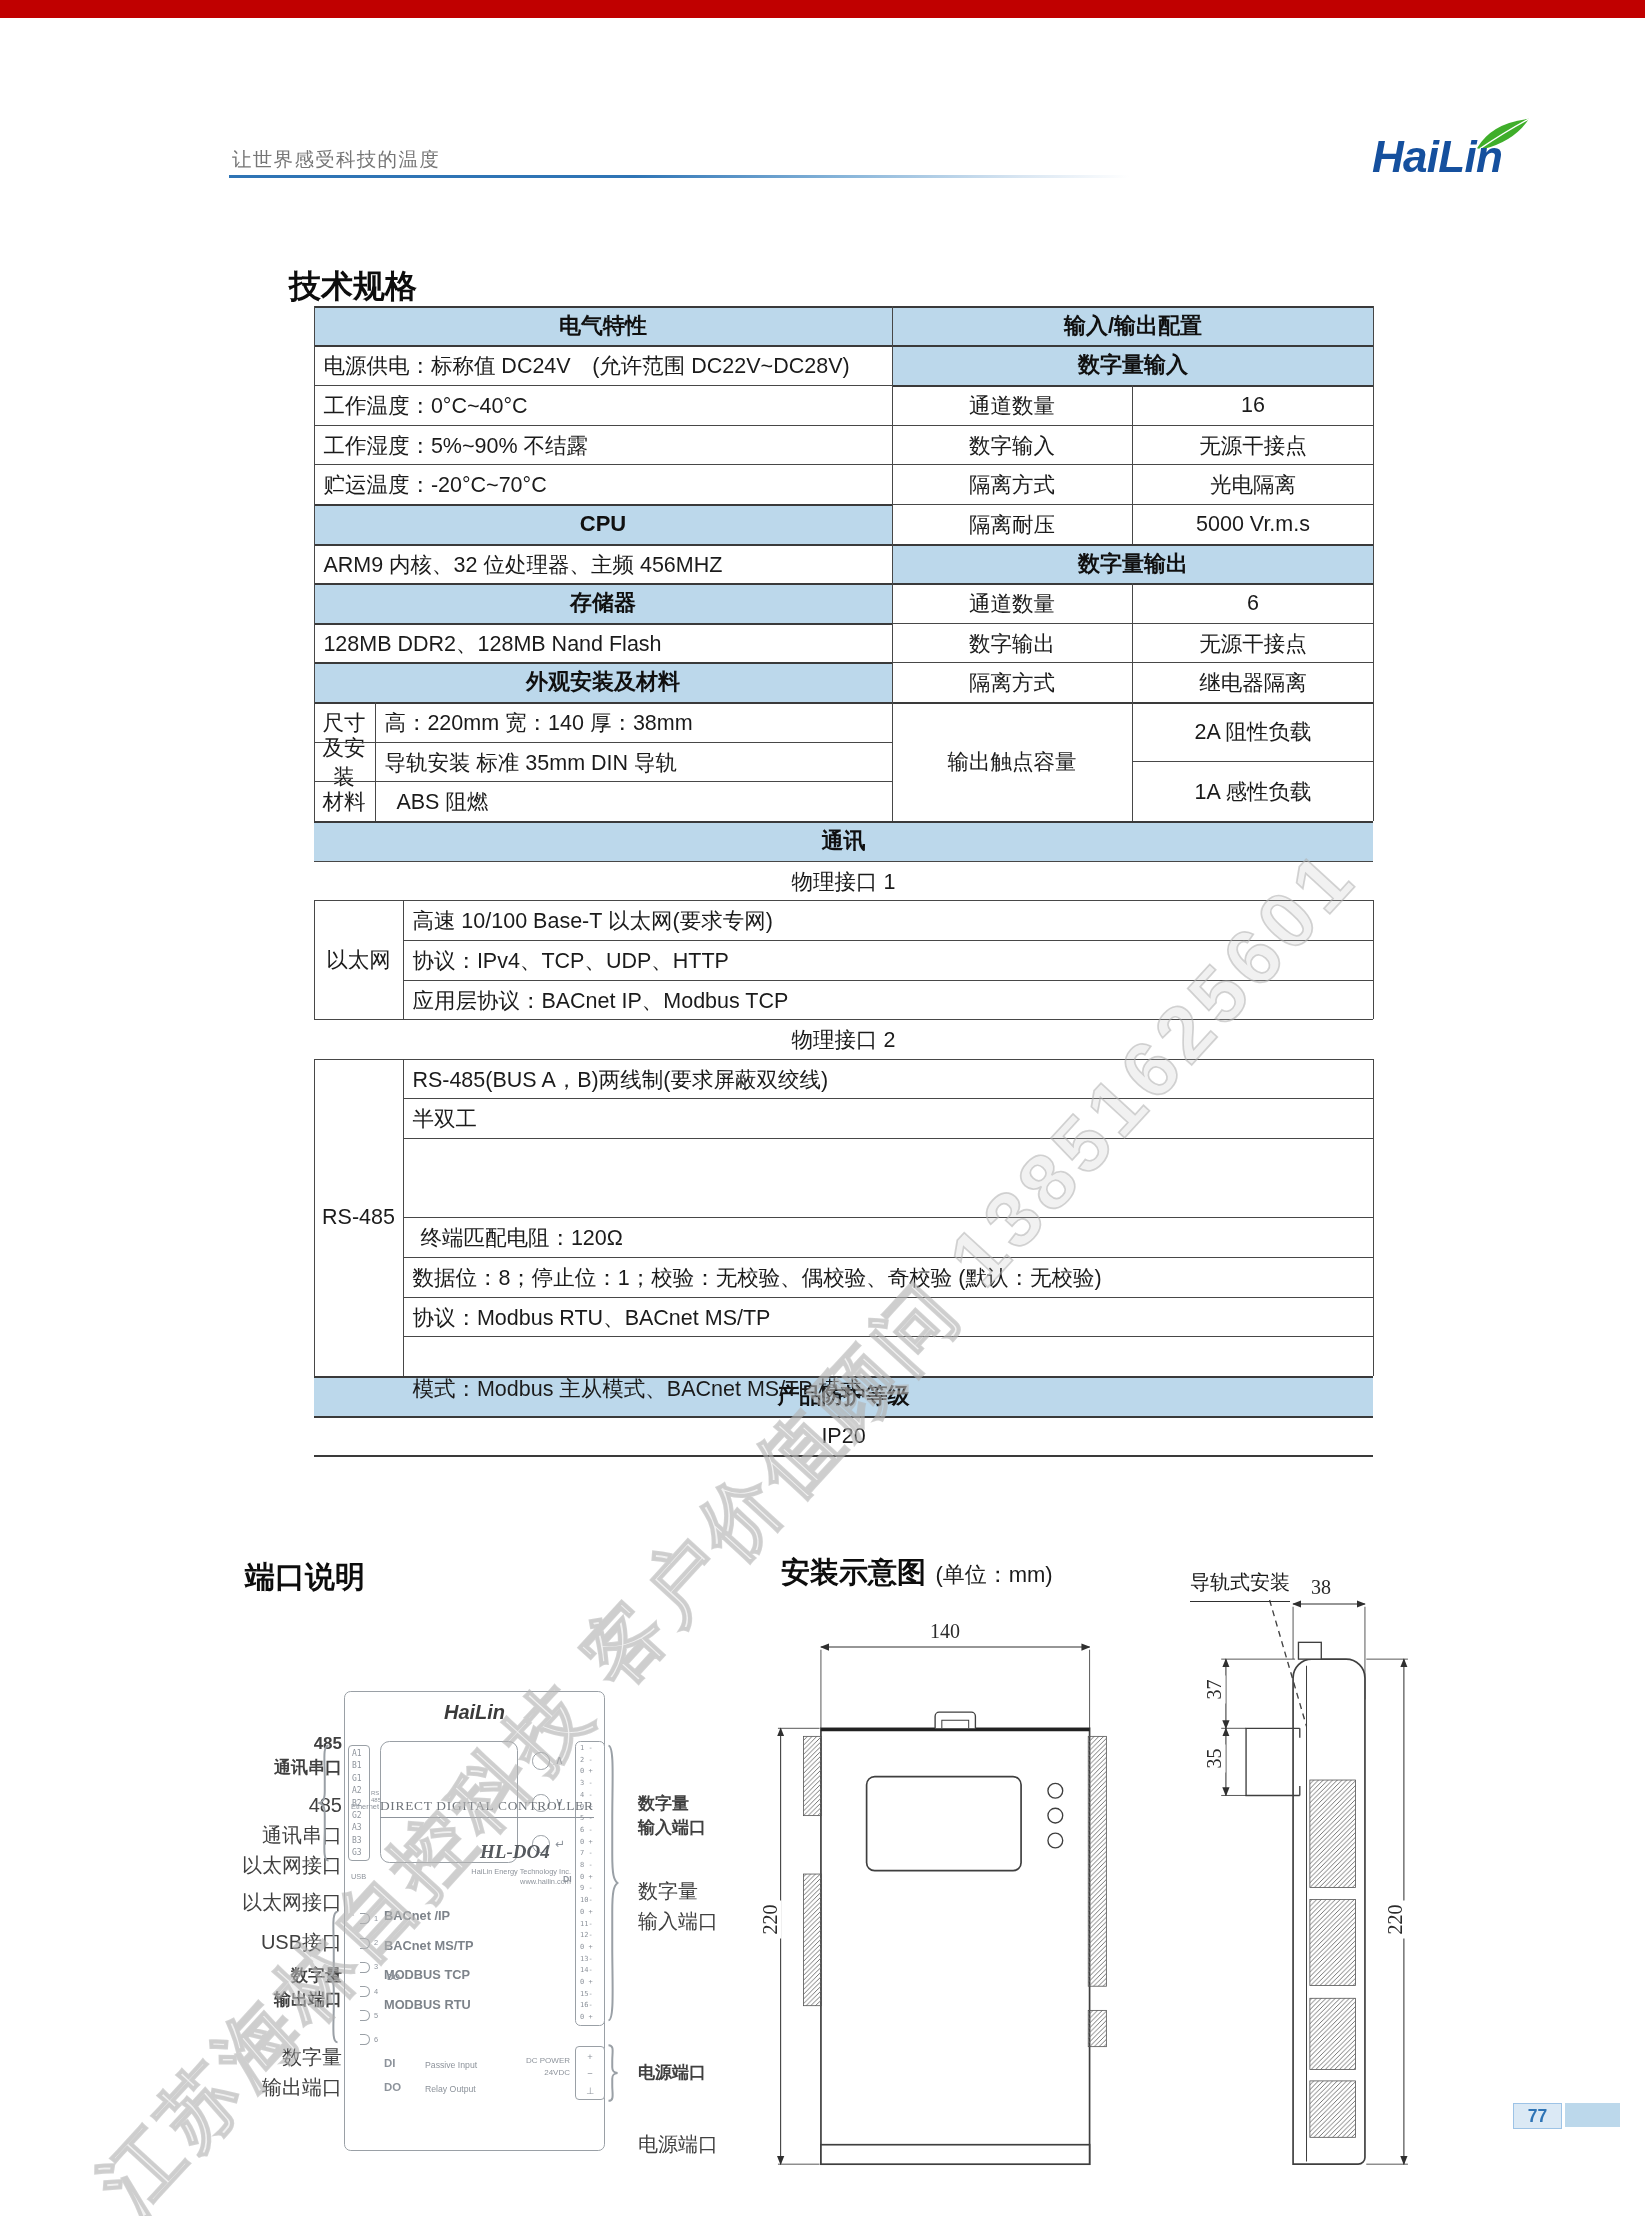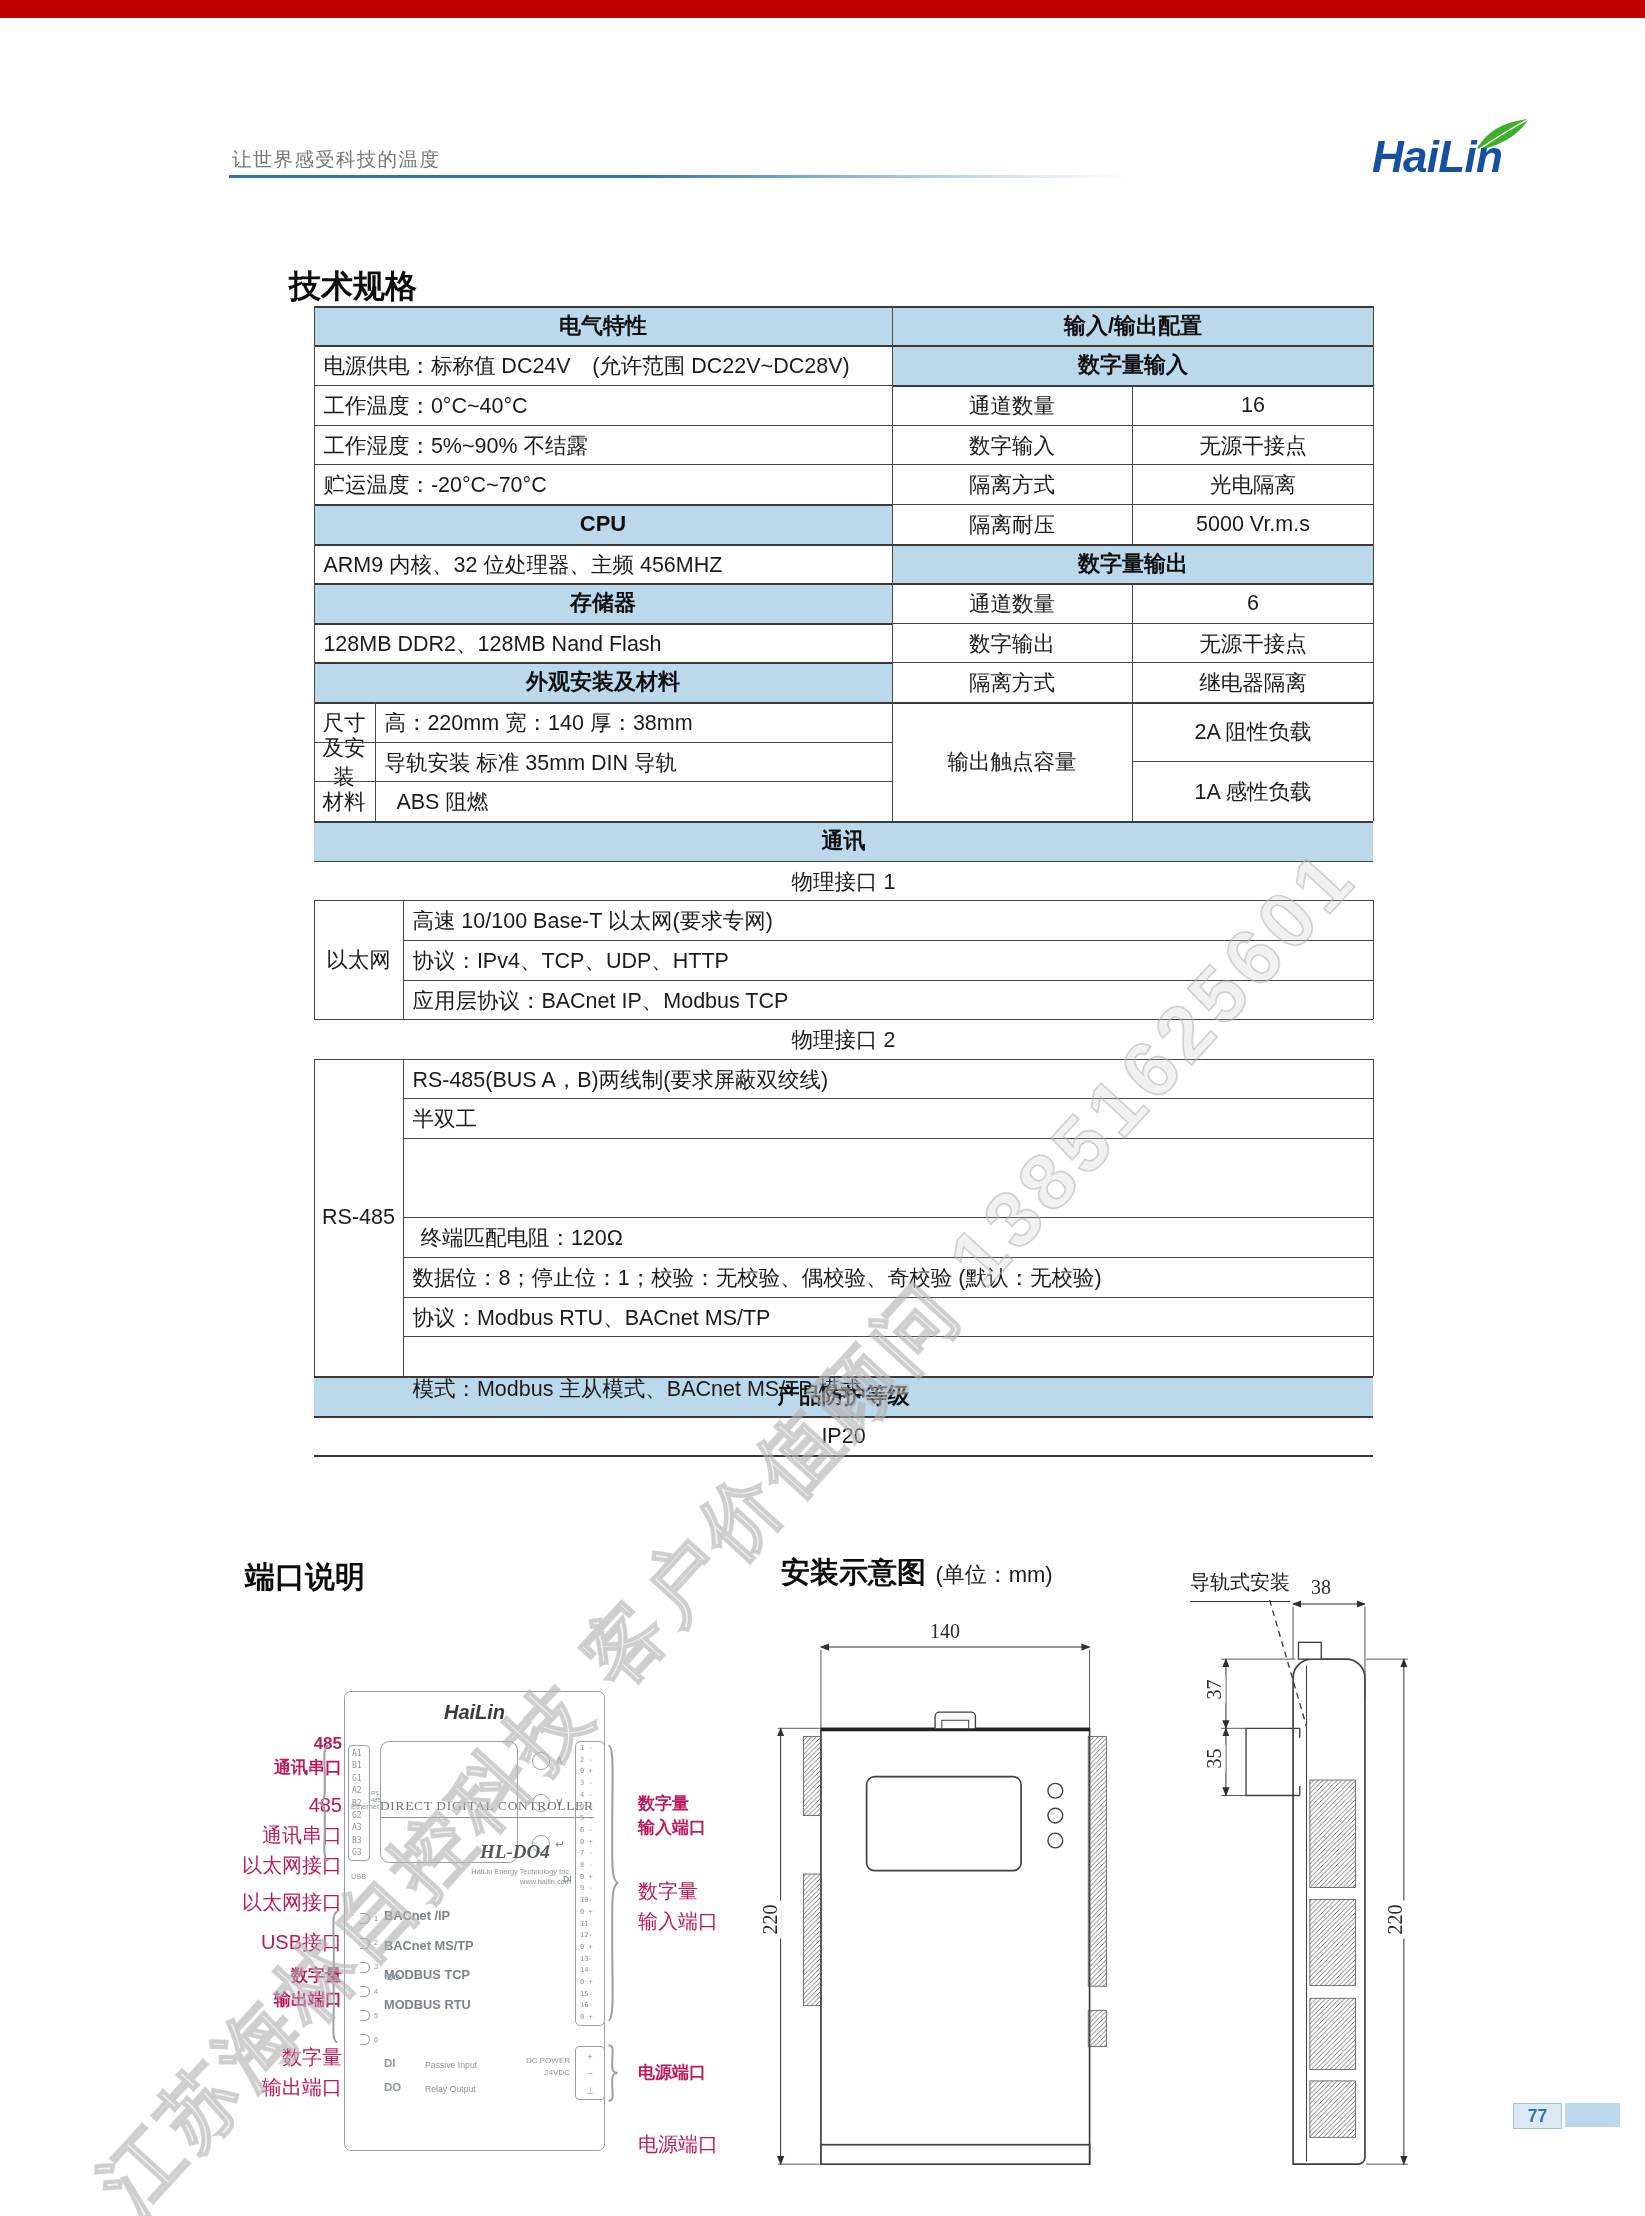--- a/index.html
+++ b/index.html
@@ -17,21 +17,21 @@
   .hl.t{height:2px;background:#3a3a3a;}
   .vl{position:absolute;width:1.3px;background:#474747;}
   .pre{white-space:pre-line;}
   
   .h-main{position:absolute;font-weight:700;color:#0d0d0d;}
   
   .g{color:#8d939b;}
   .gbox{position:absolute;border:1.3px solid #9aa0a6;background:#fff;box-sizing:border-box;}
   .dimtxt{position:absolute;font-family:"Liberation Serif","DejaVu Serif",serif;font-size:20px;color:#2b2b2b;background:#fff;padding:0 4px;}
   .vtext{transform:rotate(-90deg);transform-origin:center center;}
-  .portlabel{position:absolute;color:#be185d;}
+  .portlabel{position:absolute;color:#404040;}
   .watermark{position:absolute;left:155px;top:2130px;transform:rotate(-47.5deg);transform-origin:left bottom;
              white-space:nowrap;font-size:79px;letter-spacing:6.7px;font-weight:700;
              color:rgba(190,190,190,0.22);-webkit-text-stroke:1.7px rgba(176,176,176,0.55);
              z-index:40;pointer-events:none;}
   .footer-box{position:absolute;display:flex;align-items:center;justify-content:center;
               font-size:17.5px;font-weight:700;color:#2e74b6;}
 </style>
 </head>
 <body>
 

